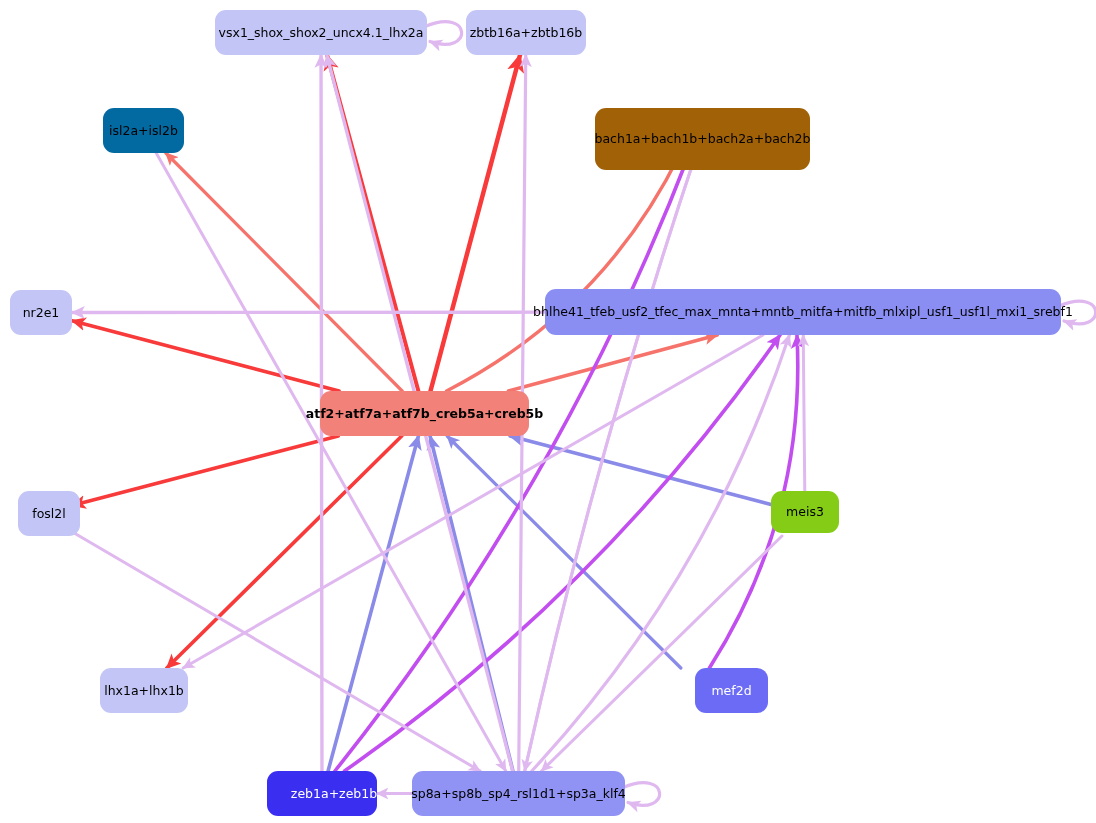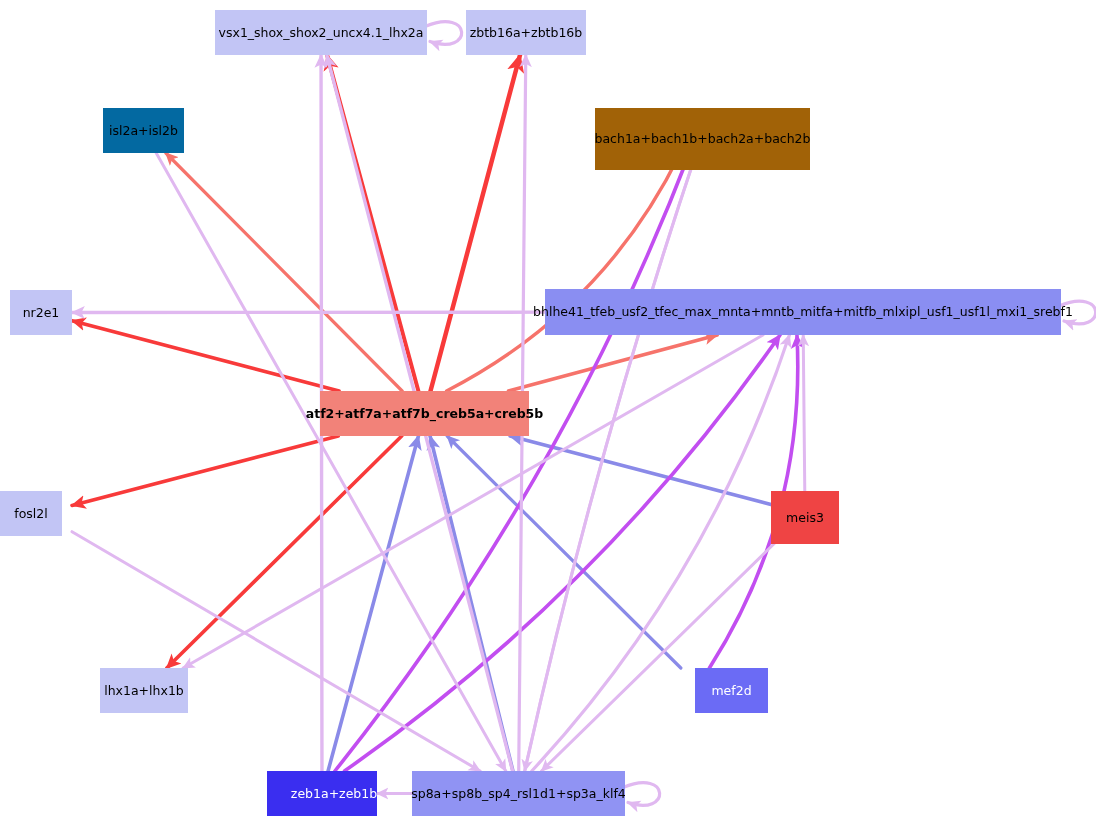--- a/index.html
+++ b/index.html
@@ -23,21 +23,21 @@
   }
   svg#edge-layer {
     position: absolute;
     left: 0; top: 0;
     width: 1096px;
     height: 823px;
   }
   .node {
     position: absolute;
     box-sizing: border-box;
-    border-radius: 0;
+    border-radius: 11px;
     display: flex;
     align-items: center;
     justify-content: center;
     text-align: center;
     white-space: nowrap;
     font-size: 12.5px;
     line-height: 1.1;
     color: #000000;
     letter-spacing: 0px;
     z-index: 5;
@@ -101,20 +101,20 @@
       </g>
   </svg>
   <div id="nodes-group">
       <div class="node" style="left: 215px; top: 10px; width: 212px; height: 45px; background: rgb(194, 197, 245);">vsx1_shox_shox2_uncx4.1_lhx2a</div>
       <div class="node" style="left: 466px; top: 10px; width: 120px; height: 45px; background: rgb(194, 197, 245);">zbtb16a+zbtb16b</div>
       <div class="node" style="left: 103px; top: 108px; width: 81px; height: 45px; background: #0369a1;">isl2a+isl2b</div>
       <div class="node" style="left: 595px; top: 108px; width: 215px; height: 62px; background: #a16207;">bach1a+bach1b+bach2a+bach2b</div>
       <div class="node" style="left: 10px; top: 290px; width: 62px; height: 45px; background: rgb(194, 197, 245);">nr2e1</div>
       <div class="node" style="left: 545px; top: 289px; width: 516px; height: 46px; background: rgb(138, 142, 242);">bhlhe41_tfeb_usf2_tfec_max_mnta+mntb_mitfa+mitfb_mlxipl_usf1_usf1l_mxi1_srebf1</div>
       <div class="node" style="left: 320px; top: 391px; width: 209px; height: 45px; background: rgb(242, 130, 121); font-weight: bold;">atf2+atf7a+atf7b_creb5a+creb5b</div>
-      <div class="node" style="left: 0; top: 491px; width: 62px; height: 45px; background: rgb(194, 197, 245);">fosl2l</div>
-      <div class="node" style="left: 771px; top: 491px; width: 68px; height: 53px; background: #ef4444;">meis3</div>
+      <div class="node" style="left: 18px; top: 491px; width: 62px; height: 45px; background: rgb(194, 197, 245);">fosl2l</div>
+      <div class="node" style="left: 771px; top: 491px; width: 68px; height: 42px; background: #84cc16;">meis3</div>
       <div class="node" style="left: 100px; top: 668px; width: 88px; height: 45px; background: rgb(194, 197, 245);">lhx1a+lhx1b</div>
       <div class="node light-text" style="left: 667px; top: 668px; width: 73px; height: 45px; background: rgb(107, 107, 245); margin-left: 28px;">mef2d</div>
       <div class="node light-text" style="left: 267px; top: 771px; width: 110px; height: 45px; background: rgb(58, 46, 240); padding-left: 24px;">zeb1a+zeb1b</div>
       <div class="node" style="left: 412px; top: 771px; width: 213px; height: 45px; background: rgb(144, 147, 243);">sp8a+sp8b_sp4_rsl1d1+sp3a_klf4</div>
     </div>
 </div>
 
 </body></html>

